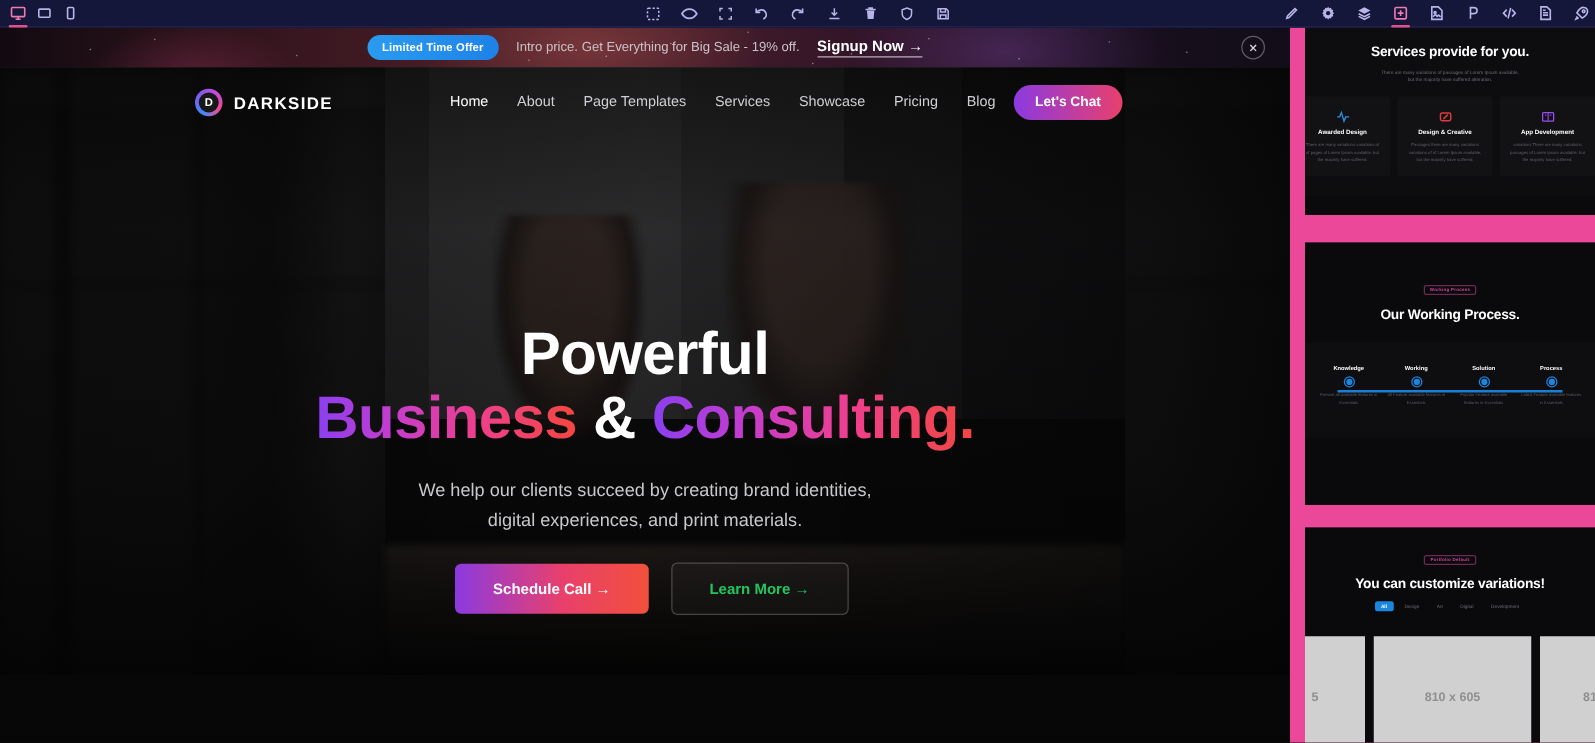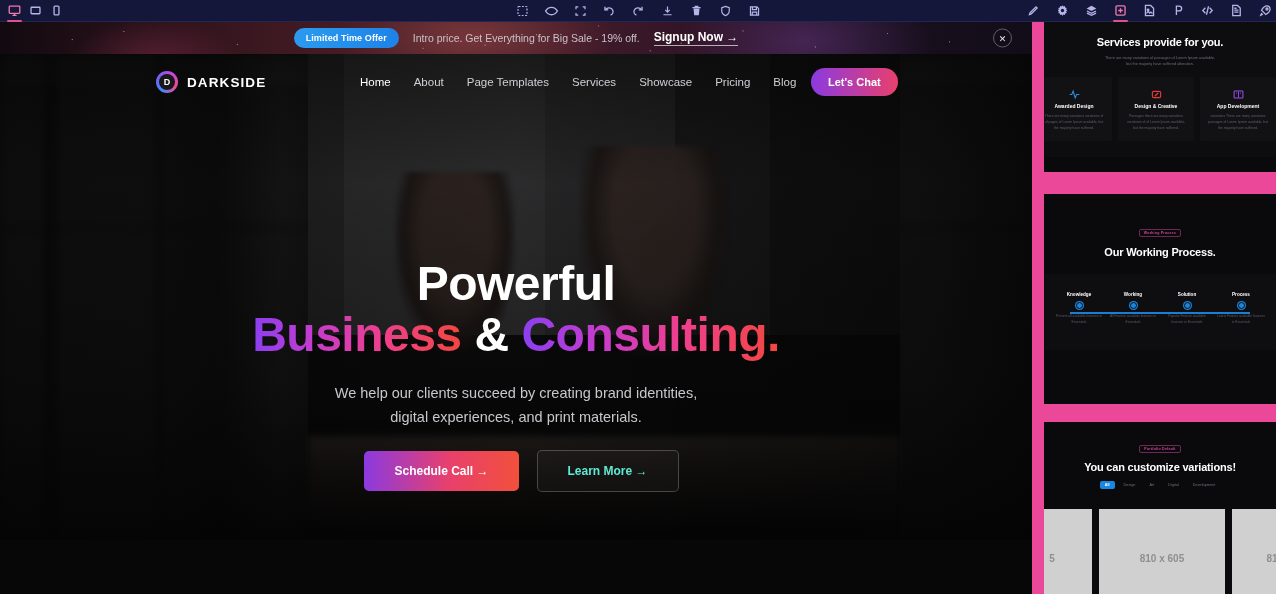--- a/index.html
+++ b/index.html
@@ -194,21 +194,21 @@
   .h-btns{
     position:absolute; left:11px; right:0; top:396px;
     display:flex; align-items:center; justify-content:center; gap:18px;
   }
   .btn-primary{
     background:linear-gradient(90deg,#8b3ae0,#e8406c 55%,#f2503c);
     color:#fff; font-size:12px; font-weight:bold;
     padding:13px 30px; border-radius:5px; border:none; cursor:pointer; white-space:nowrap;
   }
   .btn-ghost{
-    background:rgba(255,255,255,.03); color:#5eead4; font-size:12px; font-weight:bold;
+    background:rgba(255,255,255,.03); color:#22c55e; font-size:12px; font-weight:bold;
     padding:13px 30px; border-radius:5px; border:1px solid rgba(255,255,255,.22);
     cursor:pointer; white-space:nowrap;
   }
 
   
   .panel{
     position:absolute; top:22px; left:1032px; width:264px; height:572px;
     background:#ec4899; overflow:hidden;
   }
   .thumb{

